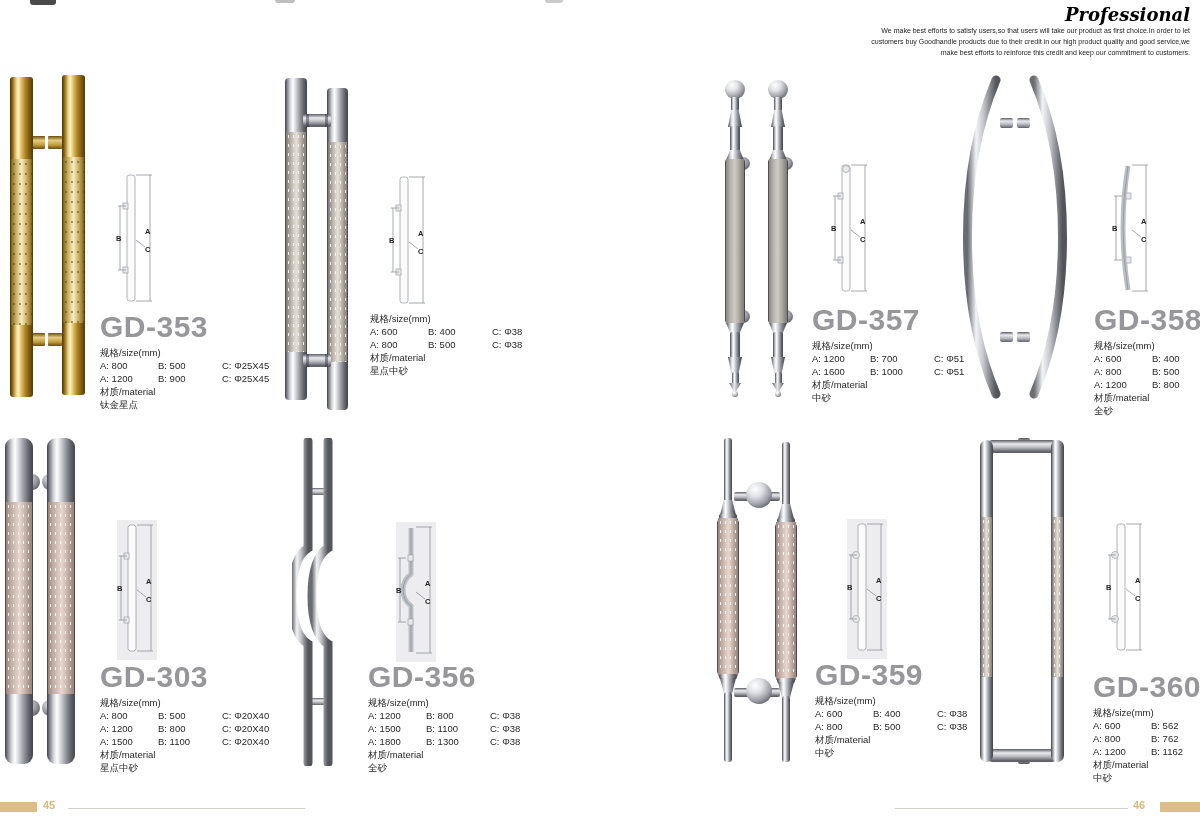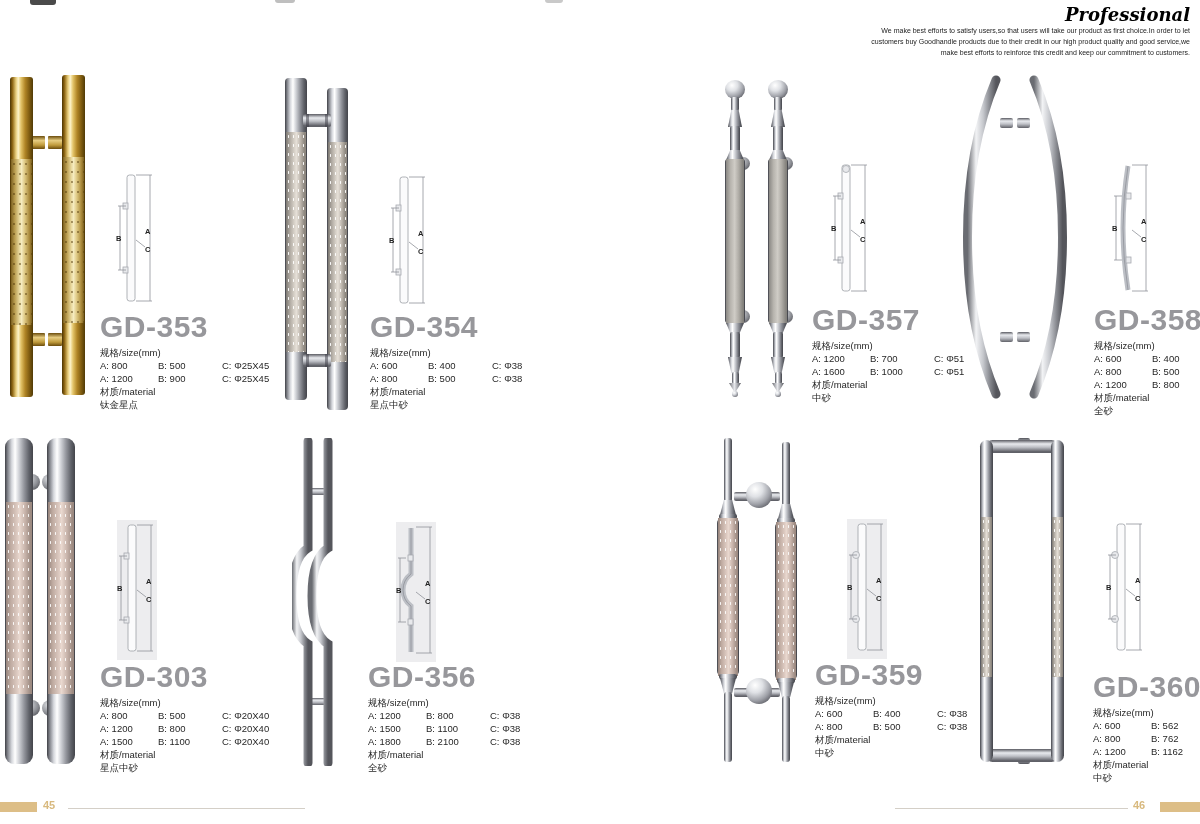--- a/index.html
+++ b/index.html
@@ -392,21 +392,20 @@
   <div class="spec" style="left:100px;top:312px;">
     <div class="pcode">GD-353</div>
     <div class="slabel">规格/size(mm)</div>
     <div class="srow"><span class="ca">A: 800</span><span class="cb">B: 500</span><span>C: Φ25X45</span></div>
     <div class="srow"><span class="ca">A: 1200</span><span class="cb">B: 900</span><span>C: Φ25X45</span></div>
     <div class="slabel">材质/material</div>
     <div class="smat">钛金星点</div>
   </div>
 
   <div class="spec" style="left:370px;top:312px;">
-    <div class="pcode">GD-354</div>
     <div class="slabel">规格/size(mm)</div>
     <div class="srow"><span class="ca">A: 600</span><span class="cb">B: 400</span><span>C: Φ38</span></div>
     <div class="srow"><span class="ca">A: 800</span><span class="cb">B: 500</span><span>C: Φ38</span></div>
     <div class="slabel">材质/material</div>
     <div class="smat">星点中砂</div>
   </div>
 
   <div class="spec" style="left:812px;top:305px;">
     <div class="pcode">GD-357</div>
     <div class="slabel">规格/size(mm)</div>
@@ -434,21 +433,21 @@
     <div class="srow"><span class="ca">A: 1500</span><span class="cb">B: 1100</span><span>C: Φ20X40</span></div>
     <div class="slabel">材质/material</div>
     <div class="smat">星点中砂</div>
   </div>
 
   <div class="spec" style="left:368px;top:662px;">
     <div class="pcode">GD-356</div>
     <div class="slabel">规格/size(mm)</div>
     <div class="srow"><span class="ca">A: 1200</span><span class="cb">B: 800</span><span>C: Φ38</span></div>
     <div class="srow"><span class="ca">A: 1500</span><span class="cb">B: 1100</span><span>C: Φ38</span></div>
-    <div class="srow"><span class="ca">A: 1800</span><span class="cb">B: 2100</span><span>C: Φ38</span></div>
+    <div class="srow"><span class="ca">A: 1800</span><span class="cb">B: 1300</span><span>C: Φ38</span></div>
     <div class="slabel">材质/material</div>
     <div class="smat">全砂</div>
   </div>
 
   <div class="spec" style="left:815px;top:636px;margin-top:24px;">
     <div class="pcode">GD-359</div>
     <div class="slabel">规格/size(mm)</div>
     <div class="srow"><span class="ca">A: 600</span><span class="cb">B: 400</span><span>C: Φ38</span></div>
     <div class="srow"><span class="ca">A: 800</span><span class="cb">B: 500</span><span>C: Φ38</span></div>
     <div class="slabel">材质/material</div>

